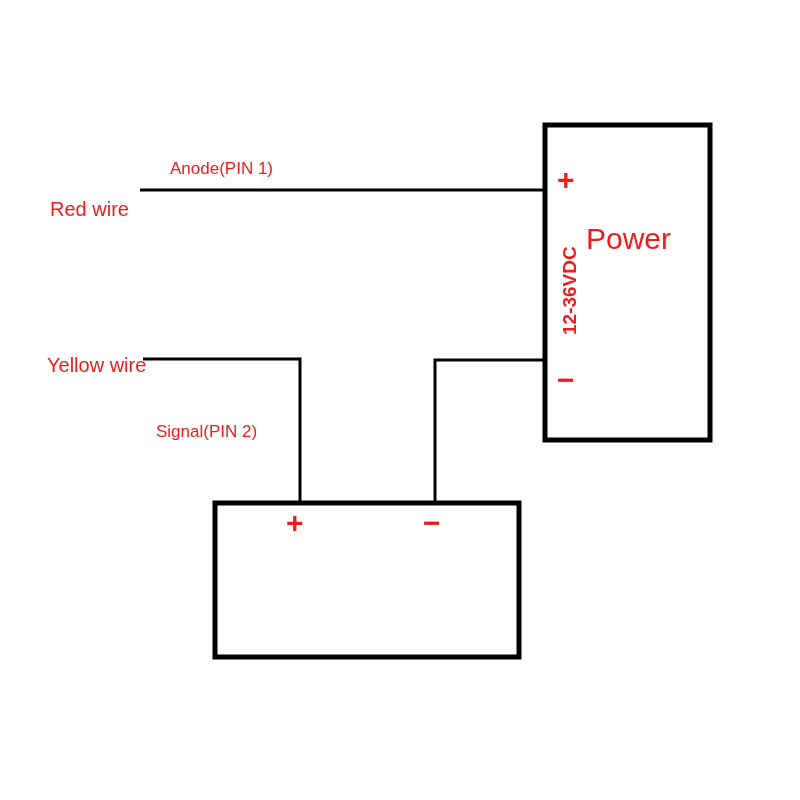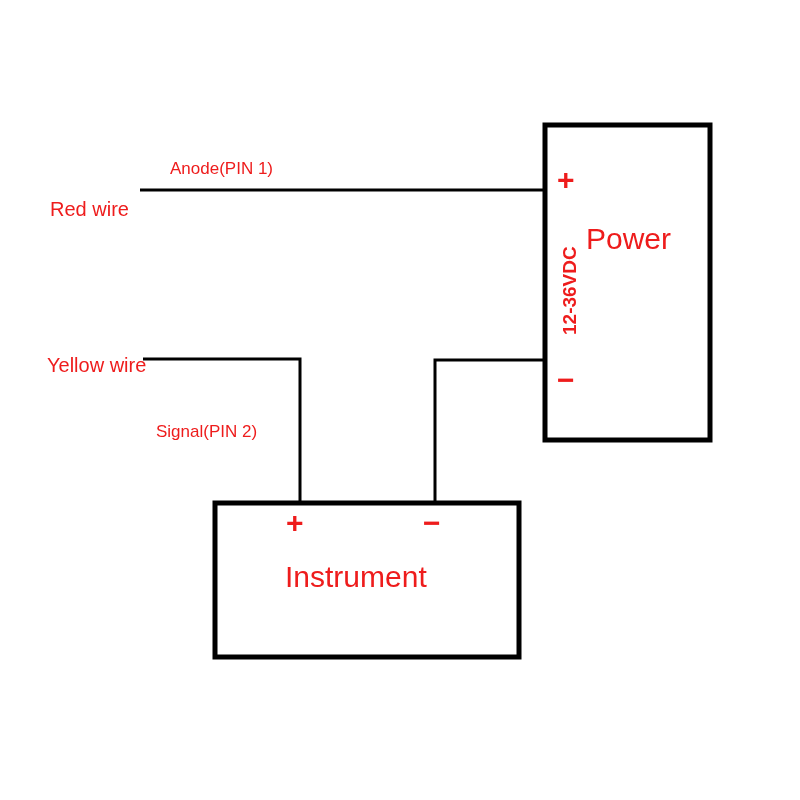--- a/index.html
+++ b/index.html
@@ -83,15 +83,14 @@
 
   <div class="lbl lbl-vdc" style="left:560px; top:335px;">12-36VDC</div>
 
   <div class="lbl lbl-box" style="left:586px; top:224px;">Power</div>
 
 
   <div class="lbl lbl-term" style="left:286px; top:508px;">+</div>
 
   <div class="lbl lbl-term" style="left:423px; top:508px;">−</div>
 
-  <div class="lbl lbl-box" style="left:285px; top:562px;">Instrument</div>
 
 </div>
 
 </body></html>

